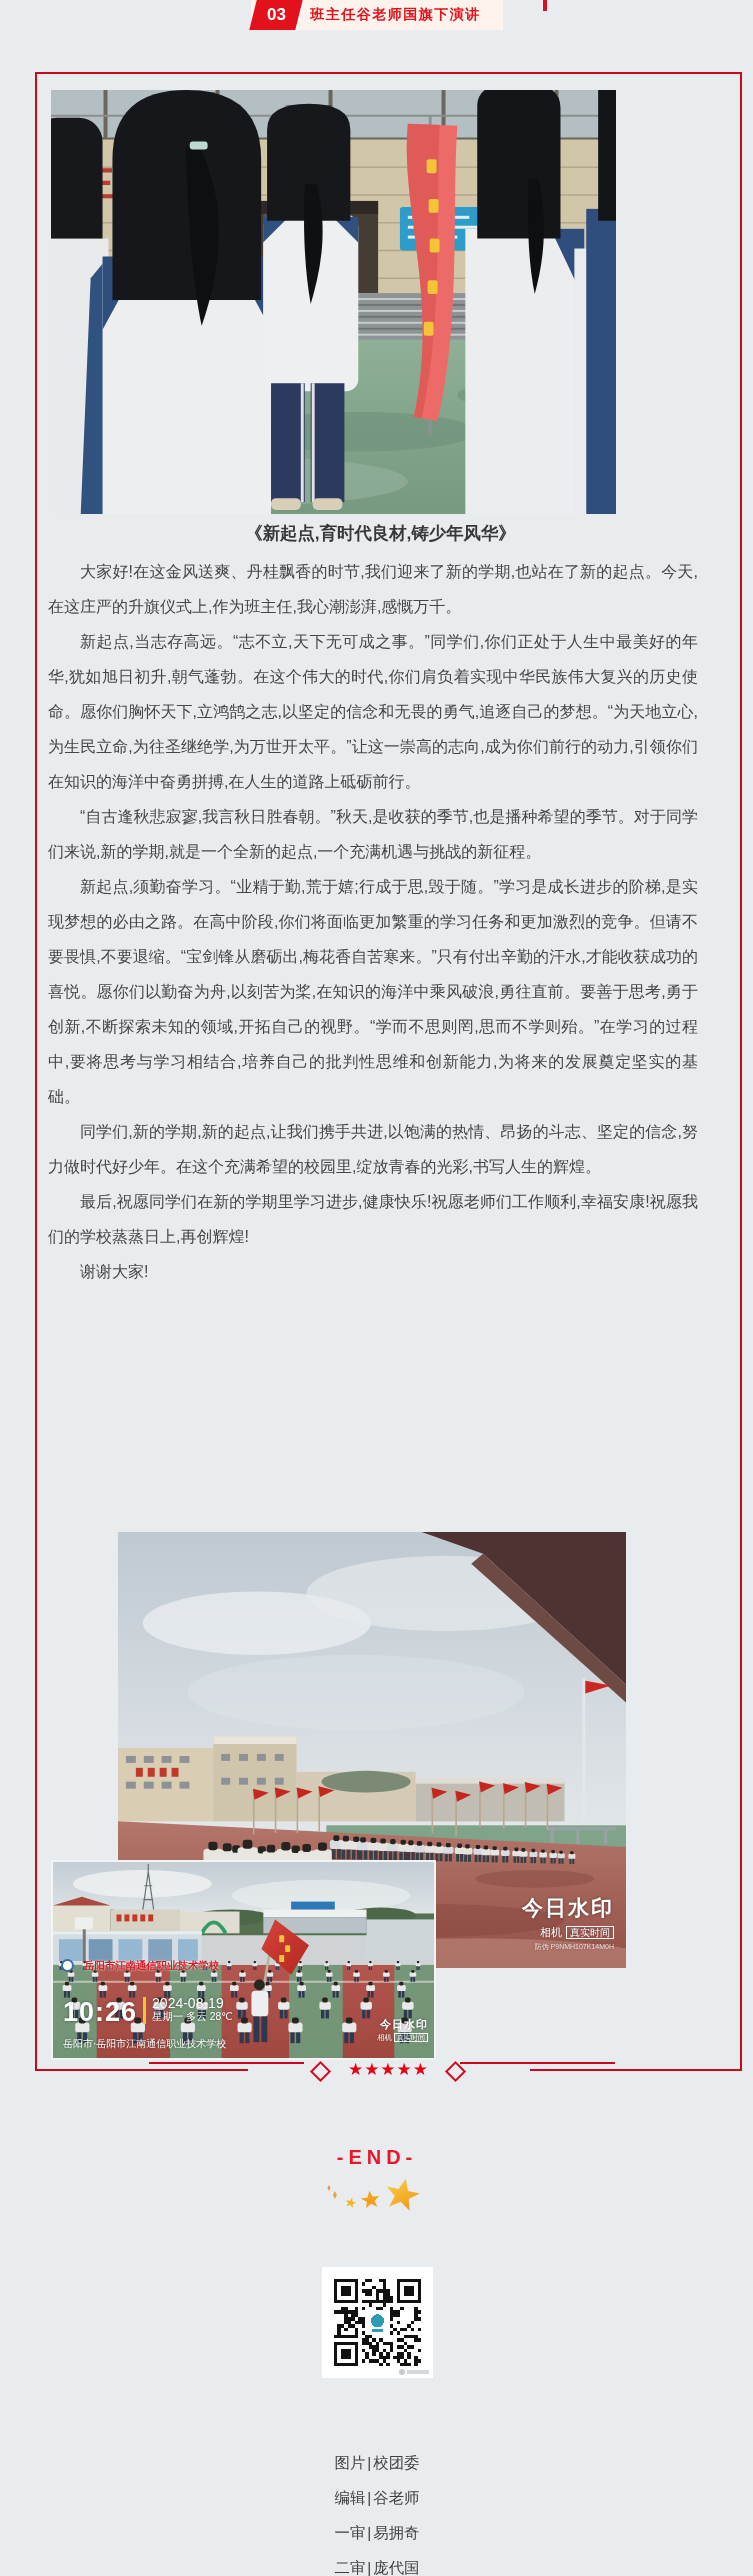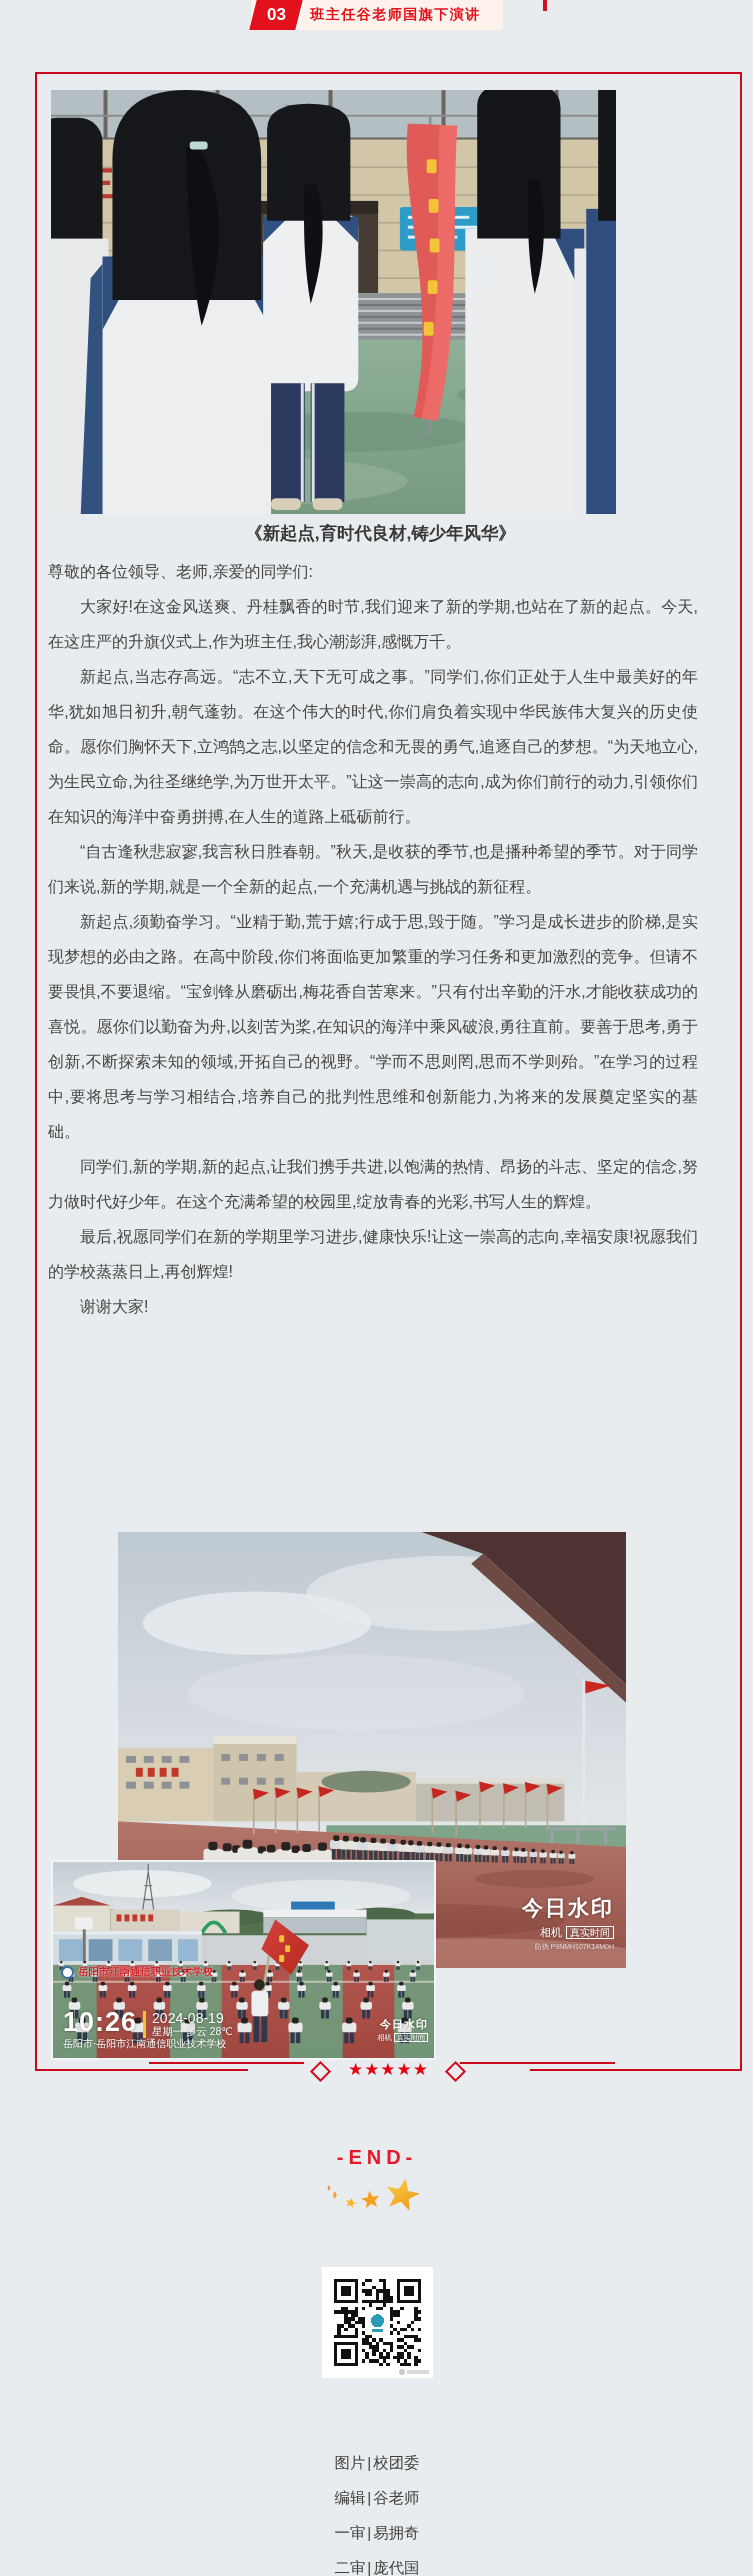--- a/index.html
+++ b/index.html
@@ -31,24 +31,24 @@
   .photo-group{position:relative;height:527px;margin-top:38px;}
   .photo-big{position:absolute;left:81px;top:0;width:508px;height:436px;}
   .photo-small{position:absolute;left:14px;top:328px;width:381px;height:196px;border:2px solid #f2f4f5;}
   
   .wm{position:absolute;color:#fff;text-shadow:0 0 3px rgba(0,0,0,.45);}
   .wm-br{right:12px;bottom:16px;text-align:right;}
   .wm-brand{font-size:21px;font-weight:bold;letter-spacing:2px;}
   .wm-line2{font-size:11px;margin-top:3px;}
   .wm-badge{border:1px solid #fff;padding:0 3px;margin-left:4px;font-size:10px;}
   .wm-code{font-size:7px;opacity:.75;margin-top:2px;}
-  .wm3-logo{left:8px;top:103px;display:flex;align-items:flex-end;}
+  .wm3-logo{left:8px;top:97px;display:flex;align-items:flex-start;gap:6px;}
   .wm3-logo .disc{width:13px;height:13px;border-radius:50%;background:#fff;border:2px solid #3a6fae;box-sizing:border-box;}
   .wm3-logo .nm{margin-left:4px;color:#d01f26;font-weight:bold;font-size:10.4px;text-shadow:0 0 2px #fff;}
-  .wm3-time{left:10px;bottom:20px;display:flex;align-items:flex-end;}
+  .wm3-time{left:10px;bottom:30px;display:flex;align-items:flex-start;}
   .wm3-clock{font-size:27px;font-weight:bold;letter-spacing:1px;}
   .wm3-bar{width:3px;height:27px;background:#f5c230;margin:0 6px;}
   .wm3-date{font-size:14px;line-height:13px;}
   .wm3-weather{font-size:10.4px;line-height:13px;}
   .wm3-loc{left:10px;bottom:7px;font-size:10px;}
   .wm3-mini{right:6px;bottom:8px;text-align:right;}
   .wm3-mini .b{font-size:11px;font-weight:bold;letter-spacing:1px;}
   .wm3-mini .l2{font-size:7.4px;margin-top:1px;}
   .wm3-mini .bd{border:1px solid #fff;padding:0 2px;margin-left:2px;font-size:7px;}
   .wm3-mini .l3{font-size:5.5px;opacity:.7;margin-top:1px;}
@@ -208,27 +208,26 @@
       <g>
         <rect x="528" y="160" width="16" height="268" fill="#e9ebee"></rect>
         <rect x="540" y="120" width="30" height="308" fill="#2f4d7d"></rect>
         <rect x="552" y="0" width="18" height="132" fill="#141519"></rect>
       </g>
     </svg>
   </div>
 
   <div class="speech-title">《新起点,育时代良材,铸少年风华》</div>
   <div class="speech">
-    <p class="greeting">尊敬的各位领导、老师,亲爱的同学们:</p>
     <p>大家好!在这金风送爽、丹桂飘香的时节,我们迎来了新的学期,也站在了新的起点。今天,在这庄严的升旗仪式上,作为班主任,我心潮澎湃,感慨万千。</p>
     <p>新起点,当志存高远。“志不立,天下无可成之事。”同学们,你们正处于人生中最美好的年华,犹如旭日初升,朝气蓬勃。在这个伟大的时代,你们肩负着实现中华民族伟大复兴的历史使命。愿你们胸怀天下,立鸿鹄之志,以坚定的信念和无畏的勇气,追逐自己的梦想。“为天地立心,为生民立命,为往圣继绝学,为万世开太平。”让这一崇高的志向,成为你们前行的动力,引领你们在知识的海洋中奋勇拼搏,在人生的道路上砥砺前行。</p>
     <p>“自古逢秋悲寂寥,我言秋日胜春朝。”秋天,是收获的季节,也是播种希望的季节。对于同学们来说,新的学期,就是一个全新的起点,一个充满机遇与挑战的新征程。</p>
     <p>新起点,须勤奋学习。“业精于勤,荒于嬉;行成于思,毁于随。”学习是成长进步的阶梯,是实现梦想的必由之路。在高中阶段,你们将面临更加繁重的学习任务和更加激烈的竞争。但请不要畏惧,不要退缩。“宝剑锋从磨砺出,梅花香自苦寒来。”只有付出辛勤的汗水,才能收获成功的喜悦。愿你们以勤奋为舟,以刻苦为桨,在知识的海洋中乘风破浪,勇往直前。要善于思考,勇于创新,不断探索未知的领域,开拓自己的视野。“学而不思则罔,思而不学则殆。”在学习的过程中,要将思考与学习相结合,培养自己的批判性思维和创新能力,为将来的发展奠定坚实的基础。</p>
     <p>同学们,新的学期,新的起点,让我们携手共进,以饱满的热情、昂扬的斗志、坚定的信念,努力做时代好少年。在这个充满希望的校园里,绽放青春的光彩,书写人生的辉煌。</p>
-    <p>最后,祝愿同学们在新的学期里学习进步,健康快乐!让这一崇高的志向,幸福安康!祝愿我们的学校蒸蒸日上,再创辉煌!</p>
+    <p>最后,祝愿同学们在新的学期里学习进步,健康快乐!祝愿老师们工作顺利,幸福安康!祝愿我们的学校蒸蒸日上,再创辉煌!</p>
     <p>谢谢大家!</p>
   </div>
 
   <div class="photo-group">
 
     <div class="photo photo-big">
       <svg viewBox="0 0 512 440" preserveAspectRatio="none">
         <defs>
           <linearGradient id="sky2" x1="0" y1="0" x2="0" y2="1">
             <stop offset="0" stop-color="#bfc9d1"></stop>

